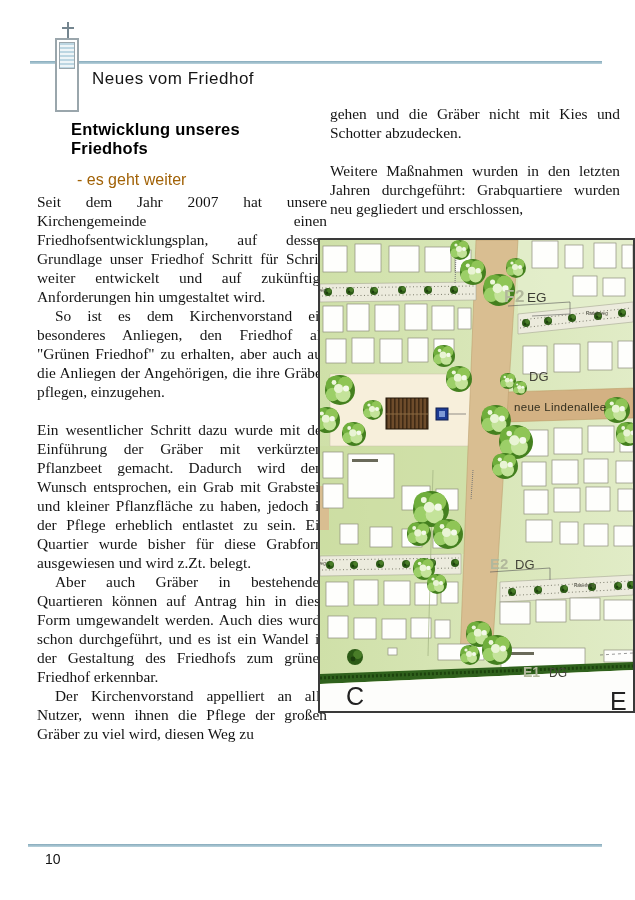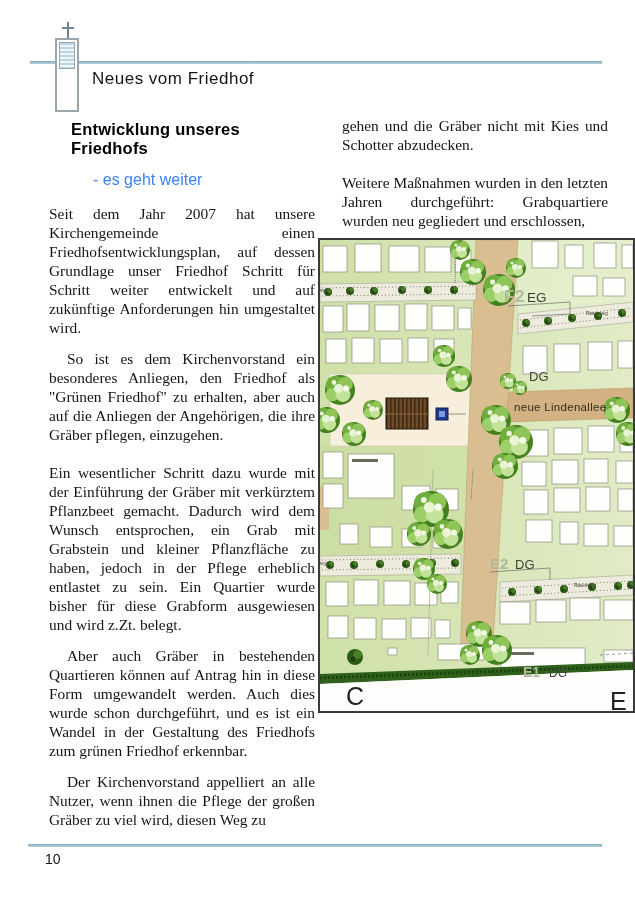--- a/index.html
+++ b/index.html
@@ -18,24 +18,24 @@
   .tower{position:absolute;left:3px;top:16px;width:24px;height:74px;background:#fff;
          border:2px solid #9aa6ac;box-sizing:border-box;}
   .window{position:absolute;left:2px;top:2px;width:14px;height:25px;border:1px solid #9aa6ac;
           background:repeating-linear-gradient(180deg,#bcd6e2 0 2px,#eef5f8 2px 4px);}
 
   .header-title{position:absolute;left:92px;top:69px;font-family:"Liberation Sans",sans-serif;
                 font-size:17px;letter-spacing:.5px;color:#151515;}
 
   .headline{position:absolute;left:37px;top:120px;width:292px;font-family:"Liberation Sans",sans-serif;}
   .headline .h1{margin:0 16px 0 34px;font-size:16.5px;font-weight:bold;letter-spacing:.2px;color:#000;}
-  .headline .h2{margin:13px 0 0 56px;font-size:16px;font-weight:normal;color:#3b82f6;}
+  .headline .h2{margin:13px 0 0 40px;font-size:16px;font-weight:normal;color:#a16207;}
 
   .col{position:absolute;width:290px;font-size:15.4px;line-height:19px;text-align:justify;}
-  .col p{margin:12px;}
+  .col p{margin:0;}
   .col p.gap{margin-top:19px;}
   .col p.ind{text-indent:18px;}
   #left-col{left:37px;top:192px;}
   #right-top{left:330px;top:104px;}
   #right-bottom{left:330px;top:733px;}
 
   .map-wrap{position:absolute;left:318px;top:238px;width:317px;height:555px;}
   .map-wrap svg{display:block;}
   .map-wrap text{font-family:"Liberation Sans",sans-serif;}
 

